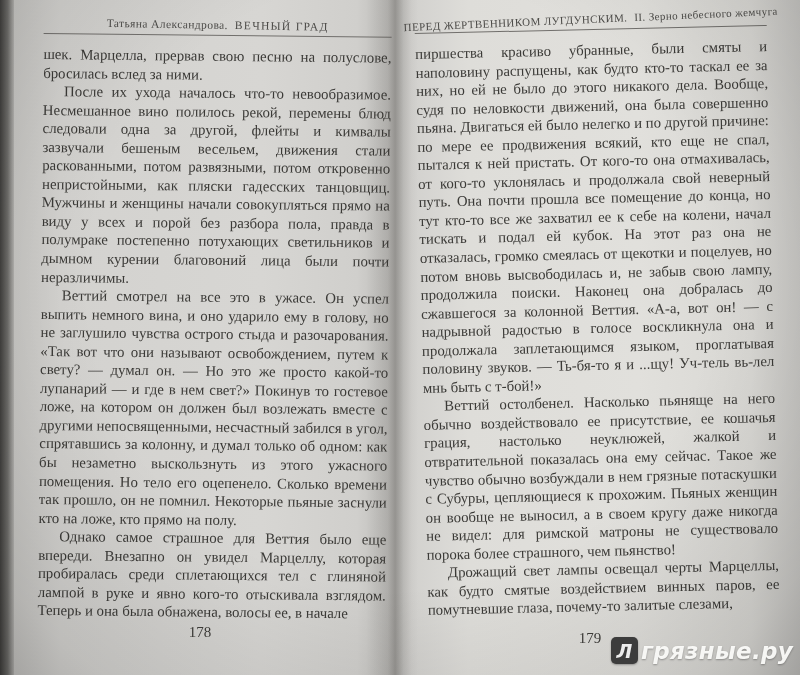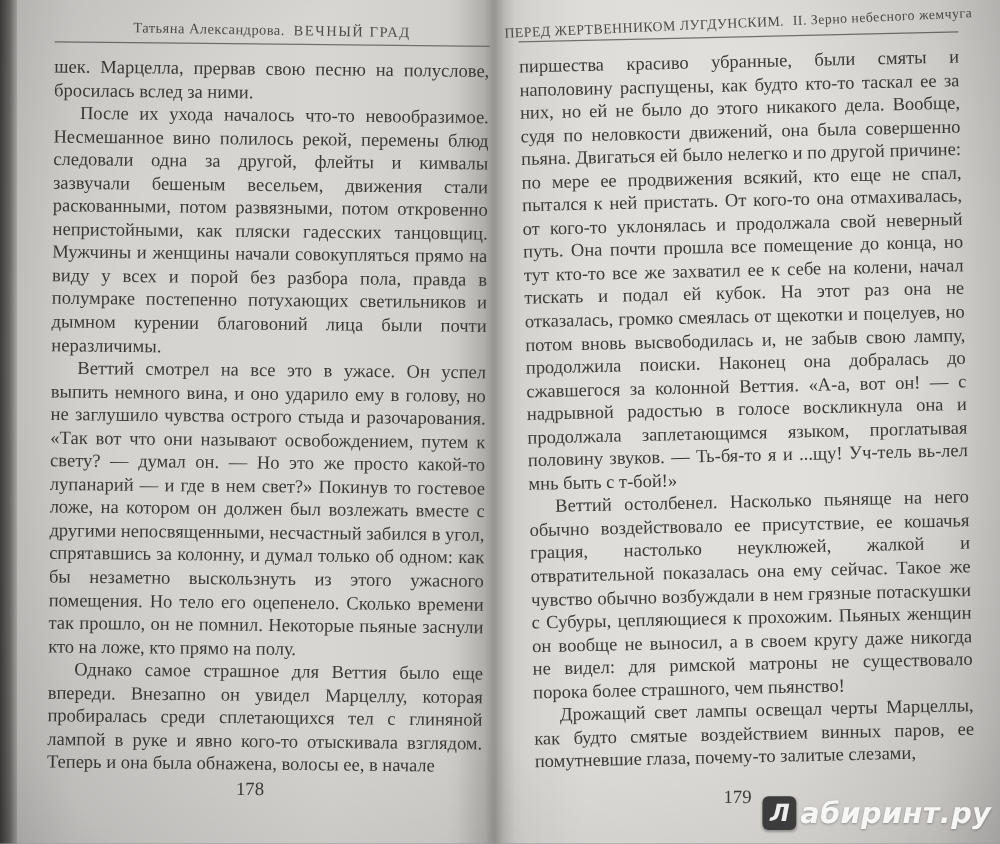--- a/index.html
+++ b/index.html
@@ -90,16 +90,16 @@
       <p class="indent">Дрожащий свет лампы освещал черты Марцеллы, как будто смятые воздействием винных паров, ее помутневшие глаза, почему-то залитые слезами,</p>
     </div>
   </div>
   <div class="page-number page-number-right">179</div>
 
   <div class="gutter"></div>
   <div class="vignette"></div>
 
   <div class="watermark">
     <span class="wm-badge">Л</span>
-    <span class="wm-text">абиринт.ру</span>
+    <span class="wm-text">грязные.ру</span>
   </div>
 
 </div>
 
 </body></html>

